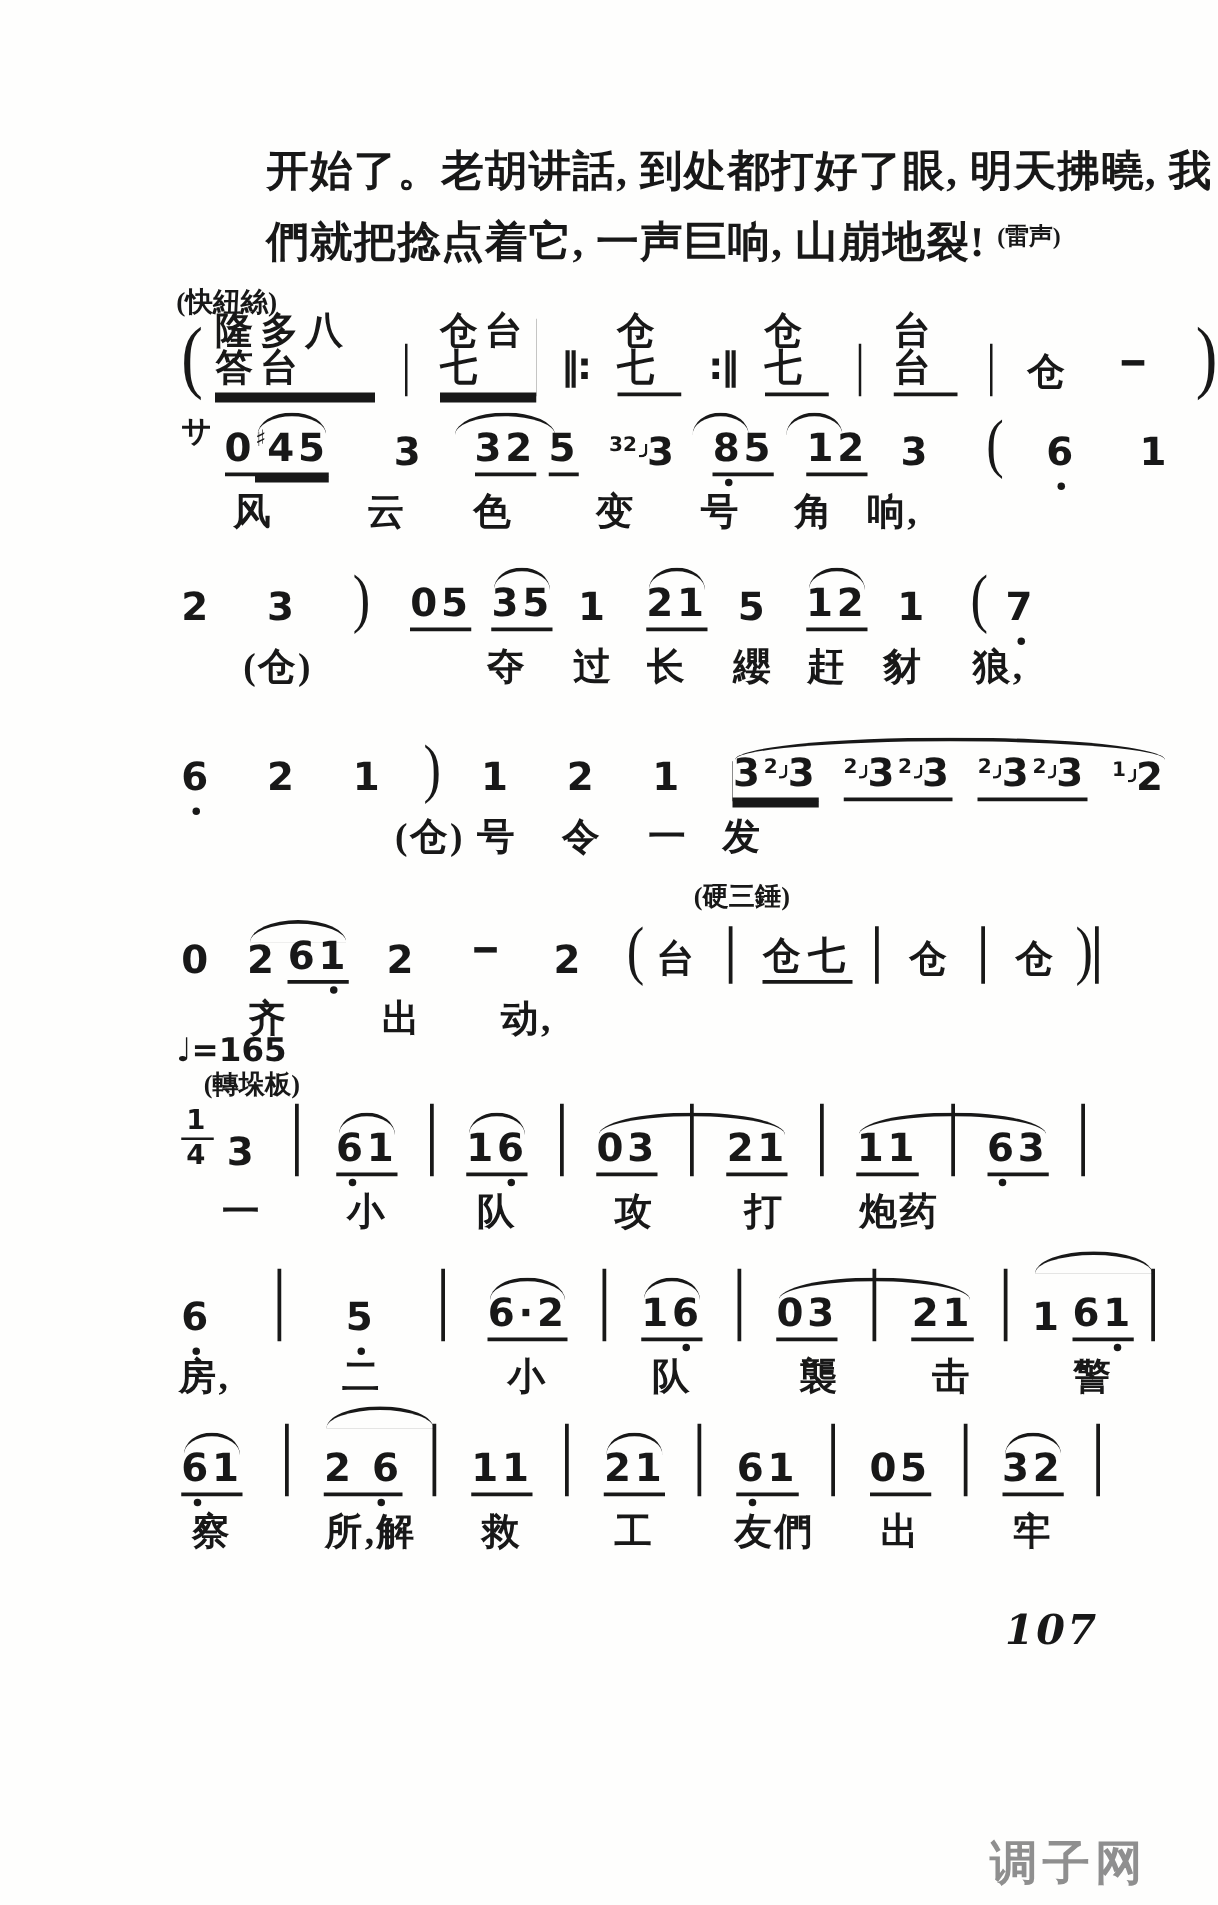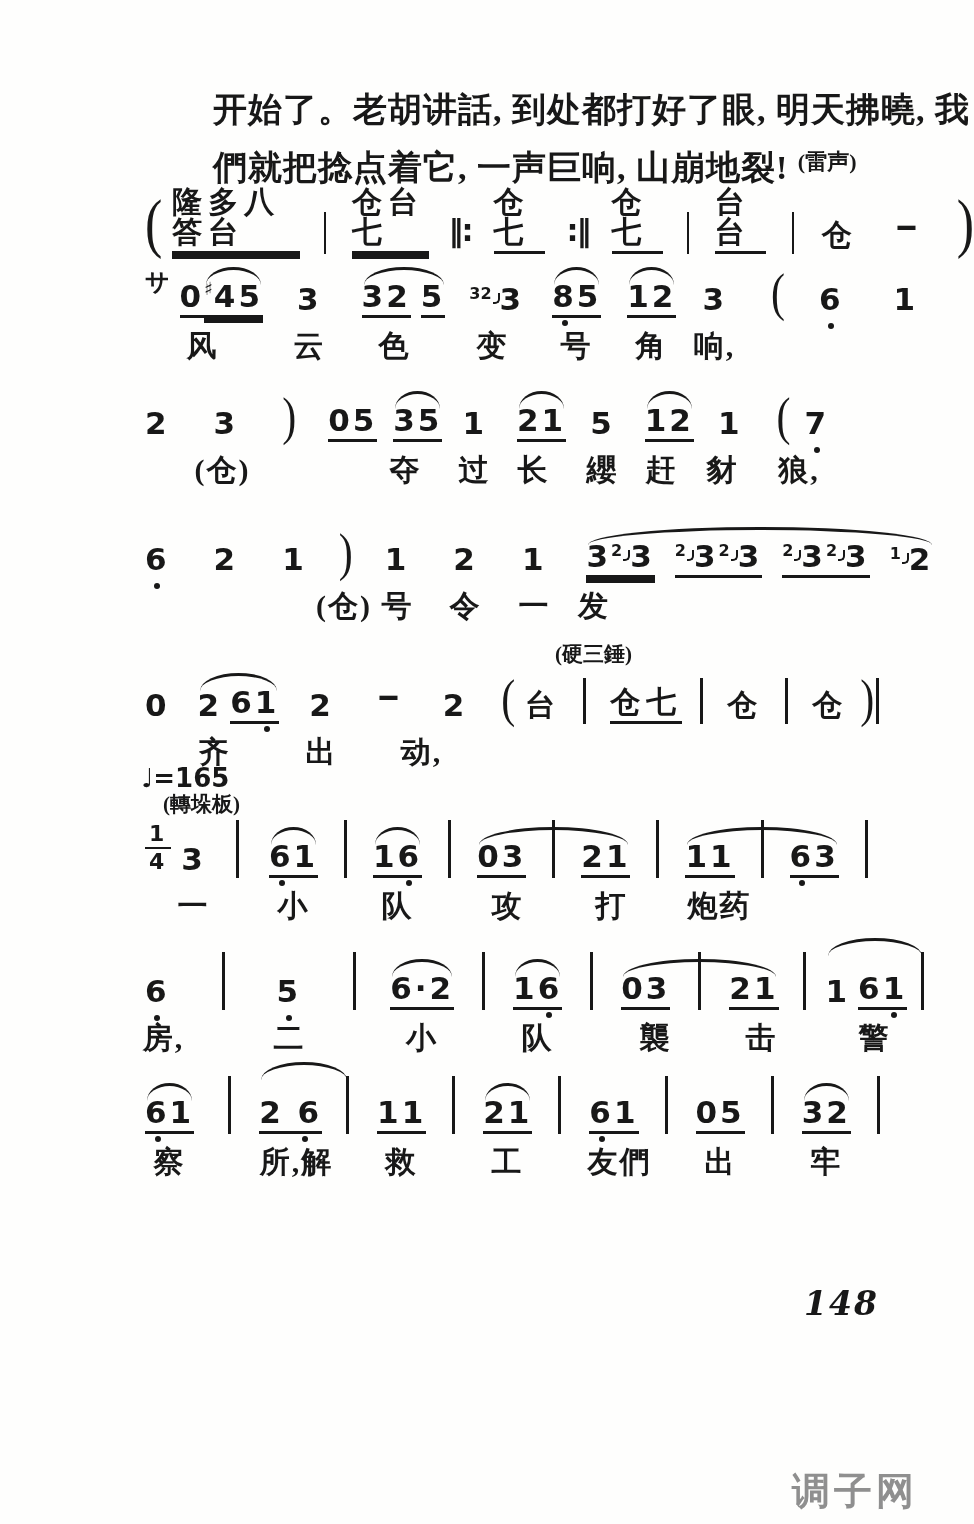--- a/index.html
+++ b/index.html
@@ -1,24 +1,24 @@
 <!DOCTYPE html>
 <html><head>
 <meta charset="utf-8">
 <style>
   html,body{margin:0;padding:0;}
   body{width:974px;height:1524px;background:#ffffff;position:relative;
        font-family:"Liberation Sans",sans-serif;color:#181818;overflow:hidden;}
   .page{position:absolute;inset:0;background:#fefefdff;}
 
   
-  .prose{margin:84px 60px 0 213px;font-family:"Liberation Serif",serif;
+  .prose{margin:112px 60px 0 213px;font-family:"Liberation Serif",serif;
          font-weight:700;font-size:34px;line-height:52px;letter-spacing:1px;}
   .prose-line{white-space:nowrap;}
-  .stage-note{font-size:22px;vertical-align:10px;letter-spacing:0;}
+  .stage-note{font-size:19px;vertical-align:10px;letter-spacing:0;}
 
   
   .section-label{font-family:"Liberation Serif",serif;font-weight:700;font-size:22px;}
   .lbl-kuai{margin:6px 0 0 141px;}
   .lbl-xipi{margin:22px 0 0 149px;}
   .tempo-block{margin:-14px 0 0 141px;line-height:1.1;}
   .tempo{font-family:"DejaVu Sans",sans-serif;font-weight:700;font-size:26px;display:block;}
   .lbl-duoban{margin-left:22px;display:block;font-size:21px;}
 
   
@@ -86,20 +86,21 @@
 </head>
 <body>
 
 <div class="page">
 
   <div class="prose">
     <div class="prose-line">开始了。老胡讲話, 到处都打好了眼, 明天拂曉, 我</div>
     <div class="prose-line"><span>們就把捻点着它, 一声巨响, 山崩地裂! </span><span class="stage-note">(雷声)</span></div>
   </div>
 
+  <div class="section-label lbl-kuai">(快紐絲)</div>
 
   <section class="music-line ln-perc" id="line0">
       <div class="m-row">
         <span class="tok paren big" style="margin-right: 10px;"><span class="t">(</span></span>
         <span class="tok gng u2" style="margin-right: 24px;"><span class="t">隆多八答台</span></span>
         <span class="tok bar" style="margin-right: 26px;"></span>
         <span class="tok gng u2" style="margin-right: 20px;"><span class="t">仓台七</span></span>
         <span class="tok rep-l" style="margin-right: 22px;"><span class="t">‖:</span></span>
         <span class="tok gng u1" style="margin-right: 22px;"><span class="t">仓七</span></span>
         <span class="tok rep-r" style="margin-right: 22px;"><span class="t">:‖</span></span>
@@ -111,21 +112,21 @@
         <span class="tok dash" style="margin-right: 44px;"><span class="t">-</span></span>
         <span class="tok paren big"><span class="t">)</span></span>
       </div>
     </section>
 
 
   <section class="music-line ln-sanban" id="line1">
       <div class="m-row">
         <span class="tok free" style="margin-right: 10px;"><span class="t">サ</span></span>
         <span class="tok u1" style="margin-right: 0px;"><span class="t">0</span></span>
-        <span class="tok u2" style="margin-right: 34px;"><span class="acc">♯</span><span class="t">45</span></span>
+        <span class="tok u2" style="margin-right: 52px;"><span class="acc">♯</span><span class="t">45</span></span>
         <span class="tok" style="margin-right: 40px;"><span class="t">3</span></span>
         <span class="tok u1" style="margin-right: 10px;"><span class="t">32</span></span>
         <span class="tok u1" style="margin-right: 24px;"><span class="t">5</span></span>
         <span class="tok" style="margin-right: 28px;"><sup class="gr">32</sup><span class="t">3</span></span>
         <span class="tok u1 lo-l" style="margin-right: 26px;"><span class="t">85</span></span>
         <span class="tok u1" style="margin-right: 26px;"><span class="t">12</span></span>
         <span class="tok" style="margin-right: 44px;"><span class="t">3</span></span>
         <span class="tok paren" style="margin-right: 34px;"><span class="t">(</span></span>
         <span class="tok lo-c" style="margin-right: 50px;"><span class="t">6</span></span>
         <span class="tok"><span class="t">1</span></span>
@@ -325,19 +326,19 @@
         <span class="lyric" style="left: 24.5px;">察</span>
         <span class="lyric" style="left: 151.5px;">所,解</span>
         <span class="lyric" style="left: 256.5px;">救</span>
         <span class="lyric" style="left: 362.5px;">工</span>
         <span class="lyric" style="left: 474.5px;">友們</span>
         <span class="lyric" style="left: 575.5px;">出</span>
         <span class="lyric" style="left: 681.5px;">牢</span>
       </div>
     </section>
 
-  <div class="page-number">148</div>
+  <div class="page-number">107</div>
 
   <div class="watermark">
     <span class="wm-title">调子网</span>
   </div>
 
 </div>
 
 </body></html>

